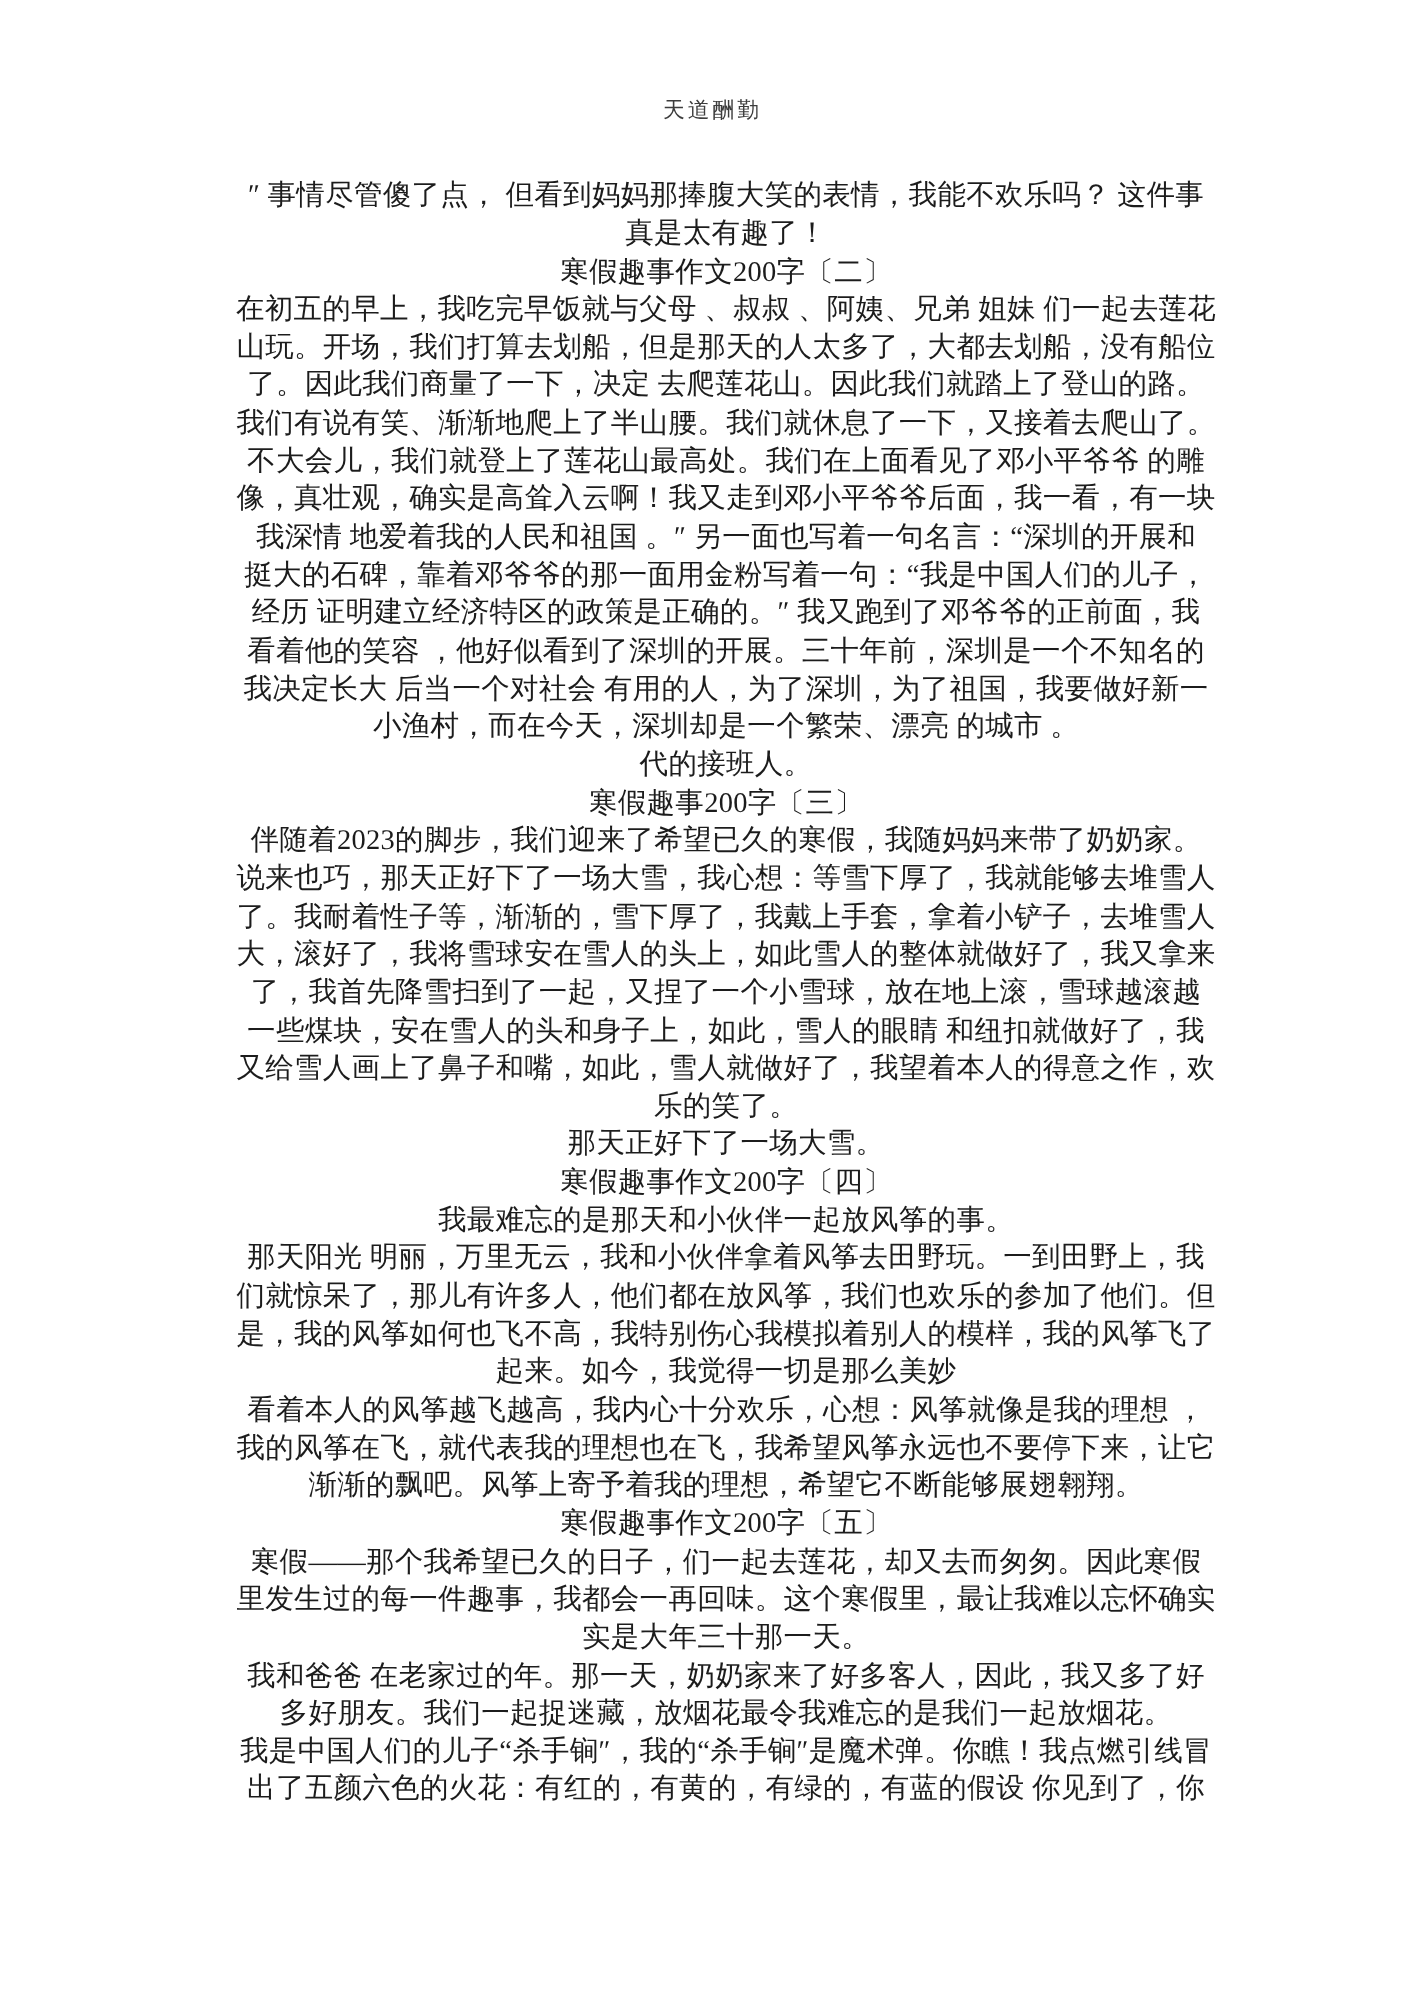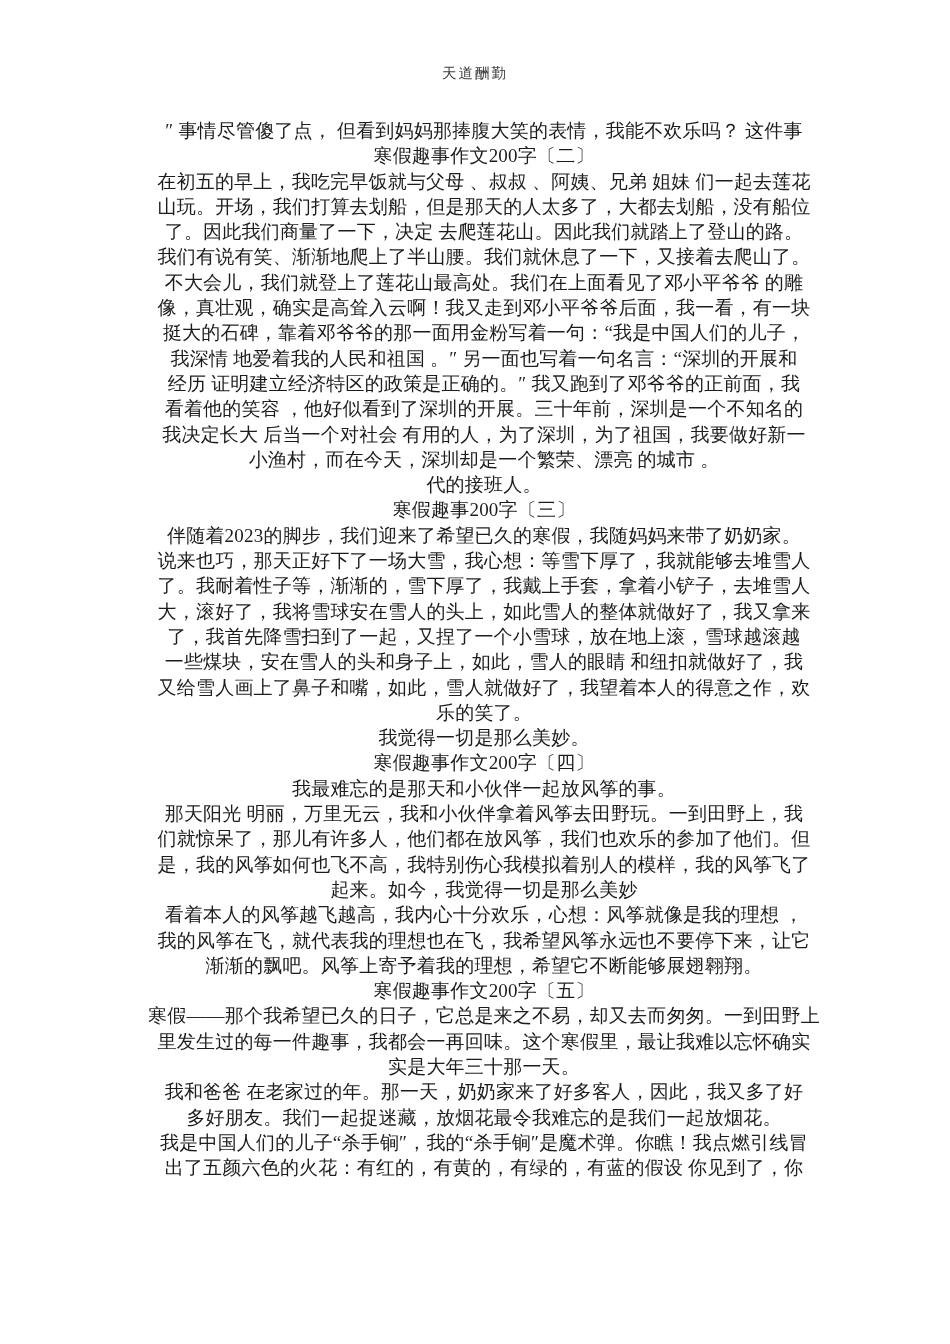--- a/index.html
+++ b/index.html
@@ -41,55 +41,56 @@
     text-align: center;
   }
 </style>
 </head>
 <body>
 
 <div class="page">
   <div class="doc-header">天道酬勤</div>
   <div class="doc-body">
       <div class="text-line">″ 事情尽管傻了点， 但看到妈妈那捧腹大笑的表情，我能不欢乐吗？ 这件事</div>
+      <div class="text-line">真是太有趣了！</div>
       <div class="text-line">寒假趣事作文200字〔二〕</div>
       <div class="text-line">在初五的早上，我吃完早饭就与父母 、叔叔 、阿姨、兄弟 姐妹 们一起去莲花</div>
       <div class="text-line">山玩。开场，我们打算去划船，但是那天的人太多了，大都去划船，没有船位</div>
       <div class="text-line">了。因此我们商量了一下，决定 去爬莲花山。因此我们就踏上了登山的路。</div>
       <div class="text-line">我们有说有笑、渐渐地爬上了半山腰。我们就休息了一下，又接着去爬山了。</div>
       <div class="text-line">不大会儿，我们就登上了莲花山最高处。我们在上面看见了邓小平爷爷 的雕</div>
       <div class="text-line">像，真壮观，确实是高耸入云啊！我又走到邓小平爷爷后面，我一看，有一块</div>
+      <div class="text-line">我深情 地爱着我的人民和祖国 。″ 另一面也写着一句名言：“深圳的开展和</div>
       <div class="text-line">挺大的石碑，靠着邓爷爷的那一面用金粉写着一句：“我是中国人们的儿子，</div>
-      <div class="text-line">我深情 地爱着我的人民和祖国 。″ 另一面也写着一句名言：“深圳的开展和</div>
       <div class="text-line">经历 证明建立经济特区的政策是正确的。″ 我又跑到了邓爷爷的正前面，我</div>
       <div class="text-line">看着他的笑容 ，他好似看到了深圳的开展。三十年前，深圳是一个不知名的</div>
       <div class="text-line">我决定长大 后当一个对社会 有用的人，为了深圳，为了祖国，我要做好新一</div>
       <div class="text-line">小渔村，而在今天，深圳却是一个繁荣、漂亮 的城市 。</div>
       <div class="text-line">代的接班人。</div>
       <div class="text-line">寒假趣事200字〔三〕</div>
       <div class="text-line">伴随着2023的脚步，我们迎来了希望已久的寒假，我随妈妈来带了奶奶家。</div>
       <div class="text-line">说来也巧，那天正好下了一场大雪，我心想：等雪下厚了，我就能够去堆雪人</div>
       <div class="text-line">了。我耐着性子等，渐渐的，雪下厚了，我戴上手套，拿着小铲子，去堆雪人</div>
       <div class="text-line">大，滚好了，我将雪球安在雪人的头上，如此雪人的整体就做好了，我又拿来</div>
       <div class="text-line">了，我首先降雪扫到了一起，又捏了一个小雪球，放在地上滚，雪球越滚越</div>
       <div class="text-line">一些煤块，安在雪人的头和身子上，如此，雪人的眼睛 和纽扣就做好了，我</div>
       <div class="text-line">又给雪人画上了鼻子和嘴，如此，雪人就做好了，我望着本人的得意之作，欢</div>
       <div class="text-line">乐的笑了。</div>
-      <div class="text-line">我觉得一切是那么美妙。</div>
+      <div class="text-line">那天正好下了一场大雪。</div>
       <div class="text-line">寒假趣事作文200字〔四〕</div>
       <div class="text-line">我最难忘的是那天和小伙伴一起放风筝的事。</div>
       <div class="text-line">那天阳光 明丽，万里无云，我和小伙伴拿着风筝去田野玩。一到田野上，我</div>
       <div class="text-line">们就惊呆了，那儿有许多人，他们都在放风筝，我们也欢乐的参加了他们。但</div>
       <div class="text-line">是，我的风筝如何也飞不高，我特别伤心我模拟着别人的模样，我的风筝飞了</div>
       <div class="text-line">起来。如今，我觉得一切是那么美妙</div>
       <div class="text-line">看着本人的风筝越飞越高，我内心十分欢乐，心想：风筝就像是我的理想 ，</div>
       <div class="text-line">我的风筝在飞，就代表我的理想也在飞，我希望风筝永远也不要停下来，让它</div>
       <div class="text-line">渐渐的飘吧。风筝上寄予着我的理想，希望它不断能够展翅翱翔。</div>
       <div class="text-line">寒假趣事作文200字〔五〕</div>
-      <div class="text-line">寒假——那个我希望已久的日子，它总是来之不易，却又去而匆匆。一到田野上</div>
+      <div class="text-line">寒假——那个我希望已久的日子，们一起去莲花，却又去而匆匆。因此寒假</div>
       <div class="text-line">里发生过的每一件趣事，我都会一再回味。这个寒假里，最让我难以忘怀确实</div>
       <div class="text-line">实是大年三十那一天。</div>
       <div class="text-line">我和爸爸 在老家过的年。那一天，奶奶家来了好多客人，因此，我又多了好</div>
       <div class="text-line">多好朋友。我们一起捉迷藏，放烟花最令我难忘的是我们一起放烟花。</div>
       <div class="text-line">我是中国人们的儿子“杀手锏″，我的“杀手锏″是魔术弹。你瞧！我点燃引线冒</div>
       <div class="text-line">出了五颜六色的火花：有红的，有黄的，有绿的，有蓝的假设 你见到了，你</div>
     </div>
 </div>
 
 </body></html>

